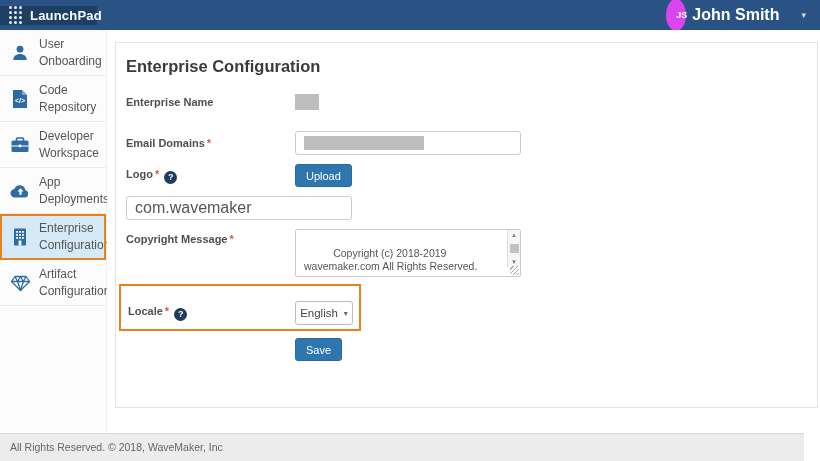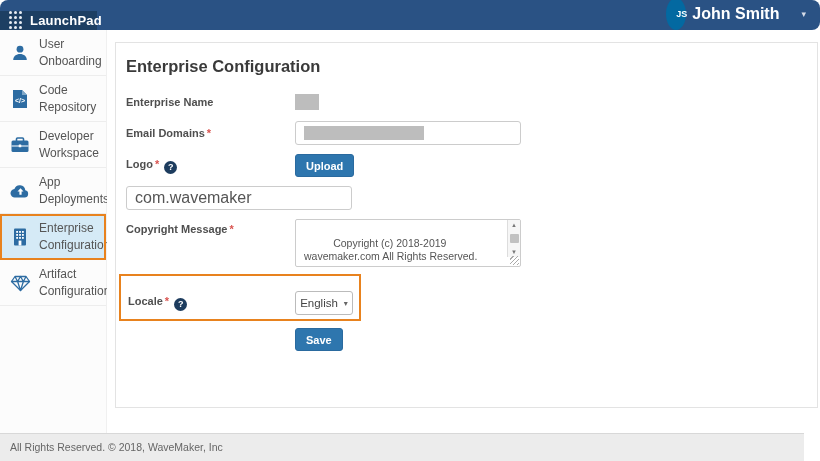--- a/index.html
+++ b/index.html
@@ -6,27 +6,27 @@
   html,body { width: 820px; height: 461px; }
   body {
     font-family: "Liberation Sans", sans-serif;
     background: #ffffff;
     color: #4a4a4a;
     overflow: hidden;
     position: relative;
   }
 
   
-  .topbar { height: 30px; background: #2A5284; display: flex; align-items: flex-end; border-radius: 8px; }
+  .topbar { height: 30px; background: #2A5284; display: flex; align-items: center; }
   .logo-box { width: 97px; background: #1D3F63; display: flex; align-items: center; padding-left: 9px; gap: 7px; }
   .grid-icon { display: grid; grid-template-columns: repeat(3, 4px); grid-auto-rows: 4px; gap: 1px; }
   .grid-icon span { width: 3px; height: 3px; border-radius: 50%; background: #e8edf4; }
   .app-title { color: #ffffff; font-weight: bold; font-size: 13px; letter-spacing: .2px; }
   .user-chip { margin-left: auto; display: flex; align-items: center; gap: 6px; padding-right: 14px; cursor: pointer; }
-  .avatar { width: 20px; height: 32px; border-radius: 50%; background: #0369a1; color: #fff; font-size: 9px; font-weight: bold; display: flex; align-items: center; justify-content: center; padding-left: 11px; }
+  .avatar { width: 20px; height: 32px; border-radius: 50%; background: #d946ef; color: #fff; font-size: 9px; font-weight: bold; display: flex; align-items: center; justify-content: center; padding-left: 11px; }
   .user-name { color: #fff; font-size: 16px; font-weight: bold; }
   .user-caret { color: #d6dde8; font-size: 9px; margin-left: 16px; }
 
   
   .shell { display: flex; height: 403px; }
 
   
   .sidebar { width: 107px; background: #fcfcfc; border-right: 1px solid #f0f0f0; }
   .nav-item {
     display: flex; align-items: center; gap: 8px;
@@ -60,21 +60,21 @@
   .txt-input {
     width: 226px; height: 24px; border: 1px solid #ccc; border-radius: 3px;
     font-family: "Liberation Sans", sans-serif; font-size: 16px; color: #555;
     padding: 1px 8px; background: #fff; display: flex; align-items: center;
   }
   input.txt-input { display: inline-block; }
   .blob-in-input { width: 120px; height: 14px; }
 
   .btn {
     border: 1px solid #2a6a9f; background: #2E76AE; color: #fff;
-    font-family: "Liberation Sans", sans-serif; font-size: 11px; font-weight: bold;
+    font-family: "Liberation Sans", sans-serif; font-size: 11px; font-weight: normal;
     border-radius: 3px; cursor: pointer; padding: 0 10px; height: 23px;
   }
 
   .ta-box {
     width: 226px; height: 48px; border: 1px solid #ccc; border-radius: 2px;
     position: relative; overflow: hidden; background: #fff;
     padding: 3px 18px 3px 8px; font-size: 10.5px; line-height: 1.3; color: #555;
     white-space: pre-wrap;
   }
   .ta-scroll {
@@ -217,21 +217,21 @@
           </svg>
       </span>
       <span class="nav-lbl">Artifact Configuration</span>
     </div>
   </div>
 
   <div class="content">
     <div class="card">
       <h1 class="page-title">Enterprise Configuration</h1>
 
-      <div class="frow" style="margin-bottom:11px;">
+      <div class="frow" style="margin-bottom:21px;">
         <span class="lbl">Enterprise Name</span>
         <span class="redact blob-name"></span>
       </div>
 
       <div class="frow">
         <span class="lbl"><span>Email Domains</span><span class="req">*</span></span>
         <div class="txt-input">
           <span class="redact blob-in-input"></span>
         </div>
       </div>

